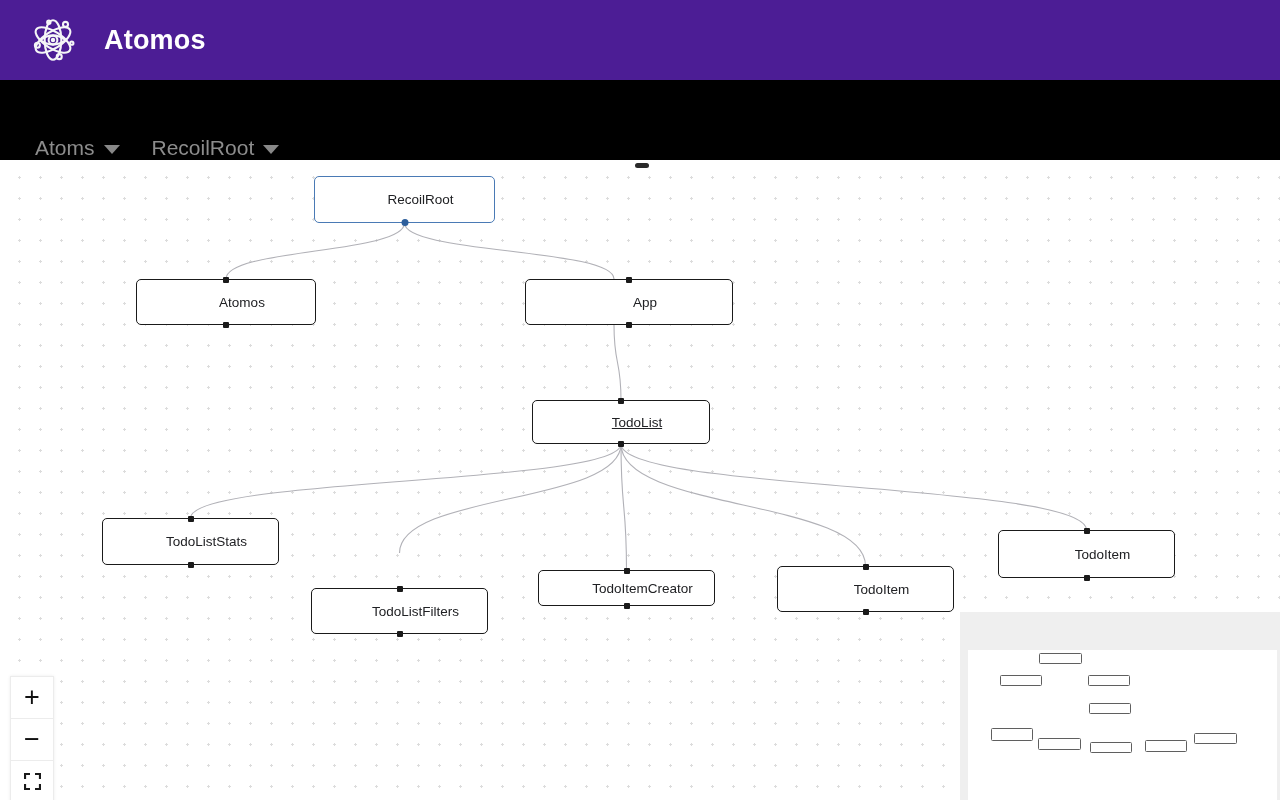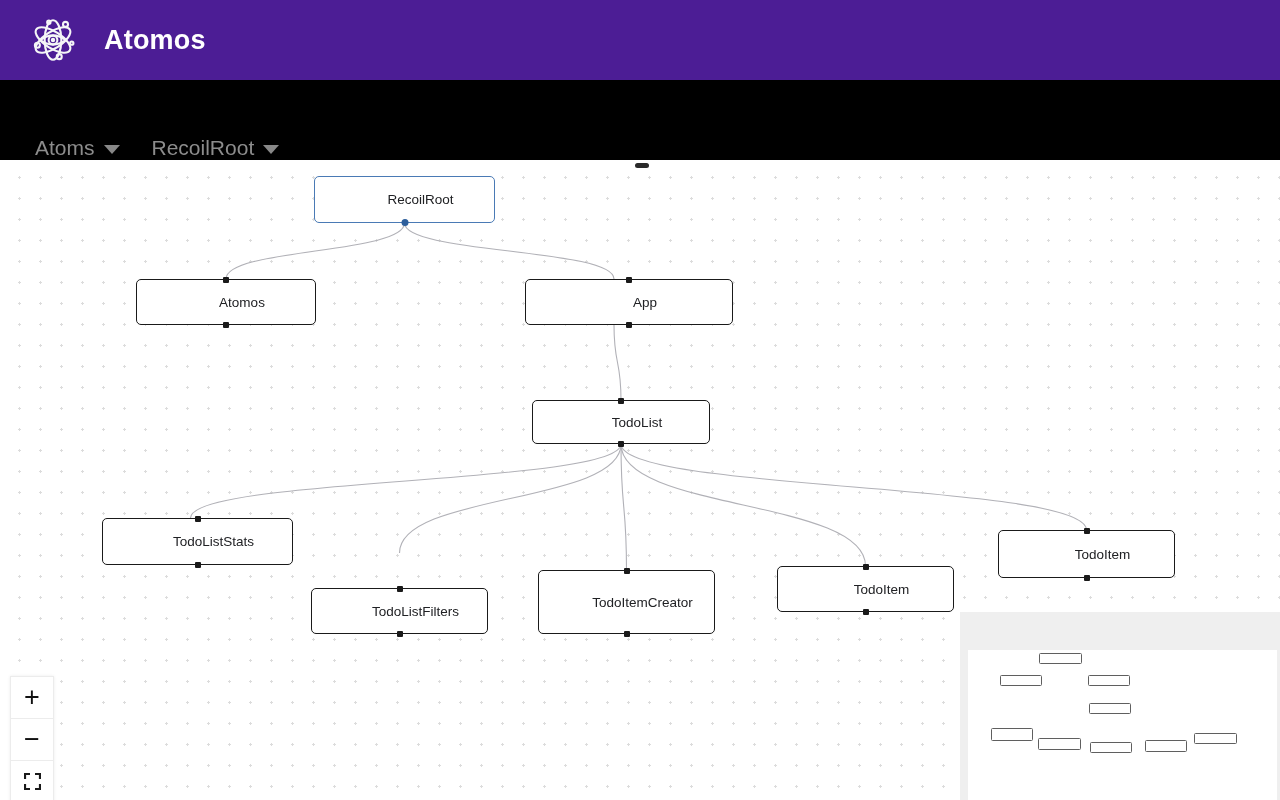--- a/index.html
+++ b/index.html
@@ -84,36 +84,36 @@
         <div class="flow-node" style="left: 136px; top: 279px; width: 180px; height: 46px;">
           <span>Atomos</span>
           <span class="handle top"></span>
           <span class="handle bottom"></span>
         </div>
         <div class="flow-node" style="left: 525px; top: 279px; width: 208px; height: 46px;">
           <span>App</span>
           <span class="handle top"></span>
           <span class="handle bottom"></span>
         </div>
-        <div class="flow-node" style="left: 532px; top: 400px; width: 178px; height: 44px;">
+        <div class="flow-node" style="left: 532px; top: 400px; width: 178px; height: 44px; text-decoration: underline;">
           <span>TodoList</span>
           <span class="handle top"></span>
           <span class="handle bottom"></span>
         </div>
-        <div class="flow-node" style="left: 102px; top: 518px; width: 191px; height: 47px;">
+        <div class="flow-node" style="left: 102px; top: 518px; width: 177px; height: 47px;">
           <span>TodoListStats</span>
           <span class="handle top"></span>
           <span class="handle bottom"></span>
         </div>
         <div class="flow-node" style="left: 311px; top: 553px; width: 177px; height: 46px; margin-top: 35px;">
           <span>TodoListFilters</span>
           <span class="handle top"></span>
           <span class="handle bottom"></span>
         </div>
-        <div class="flow-node" style="left: 538px; top: 570px; width: 177px; height: 64px;">
+        <div class="flow-node" style="left: 538px; top: 570px; width: 177px; height: 36px;">
           <span>TodoItemCreator</span>
           <span class="handle top"></span>
           <span class="handle bottom"></span>
         </div>
         <div class="flow-node" style="left: 777px; top: 566px; width: 177px; height: 46px;">
           <span>TodoItem</span>
           <span class="handle top"></span>
           <span class="handle bottom"></span>
         </div>
         <div class="flow-node" style="left: 998px; top: 530px; width: 177px; height: 48px;">

